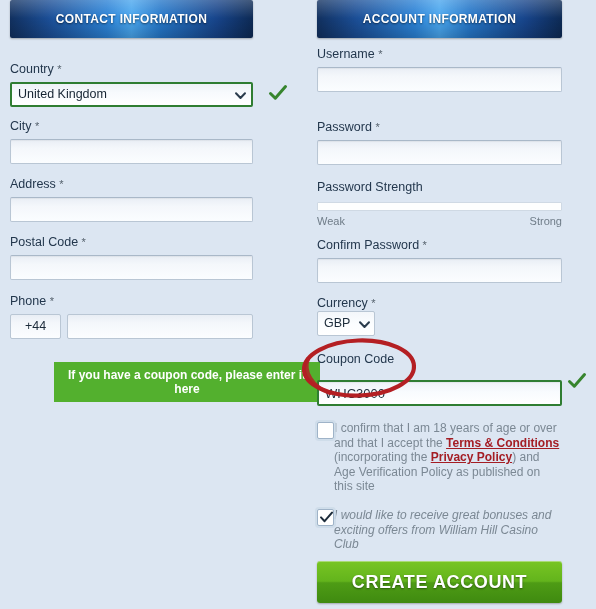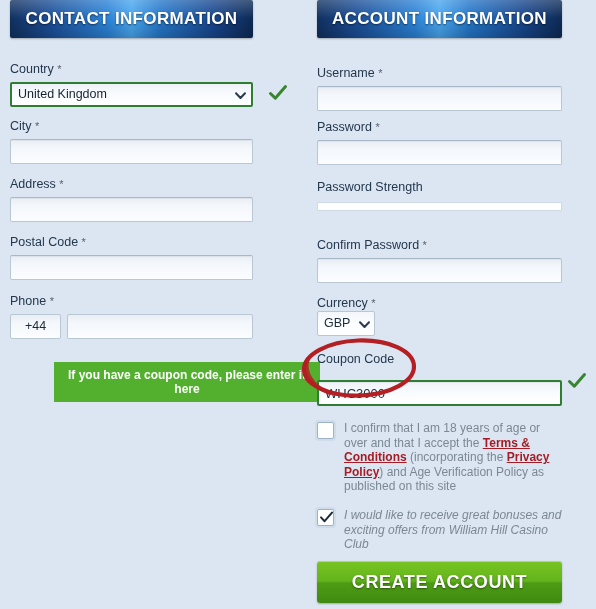--- a/index.html
+++ b/index.html
@@ -41,21 +41,21 @@
       linear-gradient(to right,
         #11305f 0%, #1b4e96 16%, #2b82d6 40%,
         #49a6ee 50%, #2577c9 62%, #17448a 85%, #0d2a55 100%);
     display: flex;
     align-items: center;
     justify-content: center;
     box-shadow: 0 1px 2px rgba(0,0,0,.28);
   }
   .sec-header-text {
     color: #ffffff;
-    font-size: 17px;
+    font-size: 12px;
     font-weight: bold;
     letter-spacing: .35px;
     text-shadow: 0 1px 2px rgba(0,0,0,.55);
     white-space: nowrap;
   }
 
   
   .field { position: absolute; }
   .label {
     color: #23374d;
@@ -216,21 +216,20 @@
     top: 337px;
     width: 118px;
     height: 62px;
     pointer-events: none;
   }
 
   
   .cb-row {
     position: absolute;
     display: flex;
-    gap: 10px;
   }
   .cb {
     flex: 0 0 auto;
     width: 17px;
     height: 17px;
     box-sizing: border-box;
     background: #ffffff;
     border: 1px solid #9fb3c8;
     border-radius: 2px;
     box-shadow: 0 0 0 2px rgba(205,219,233,.85);
@@ -339,39 +338,43 @@
   <div class="coupon-banner">
     <span class="coupon-banner-text">If you have a coupon code, please enter it here</span>
   </div>
 
   <div class="col col-right">
 
     <div class="sec-header">
       <span class="sec-header-text">ACCOUNT INFORMATION</span>
     </div>
 
-    <div class="field" style="top:66px; left:0;">
+    <div class="field" style="top:47px; left:0;">
       <div class="label">
         <span>Username</span>
         <span class="req">*</span>
       </div>
       <input class="input wide-r" style="margin-top: 5px;" type="text" value="" placeholder="">
     </div>
 
     <div class="field" style="top:120px; left:0;">
       <div class="label">
         <span>Password</span>
         <span class="req">*</span>
       </div>
       <input class="input wide-r" style="margin-top: 5px;" type="password" value="" placeholder="">
     </div>
 
     <div class="field" style="top:180px; left:0;">
       <div class="label">Password Strength</div>
       <div class="pw-bar" style="margin-top:7px;"></div>
+      <div class="pw-scale">
+        <span>Weak</span>
+        <span>Strong</span>
+      </div>
     </div>
 
     <div class="field" style="top:238px; left:0;">
       <div class="label">
         <span>Confirm Password</span>
         <span class="req">*</span>
       </div>
       <input class="input wide-r" style="margin-top: 5px;" type="password" value="" placeholder="">
     </div>
 

